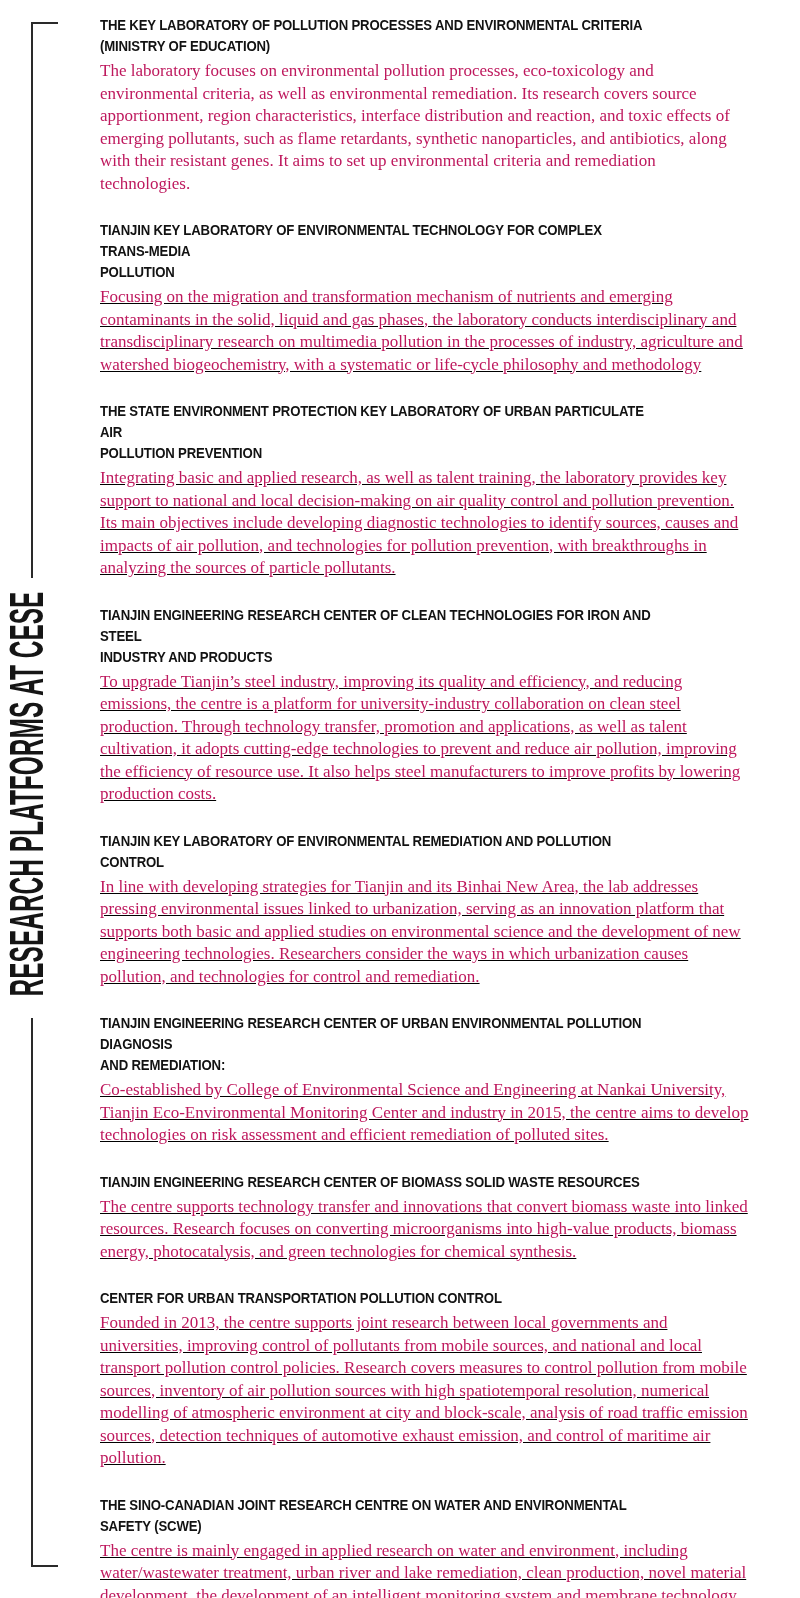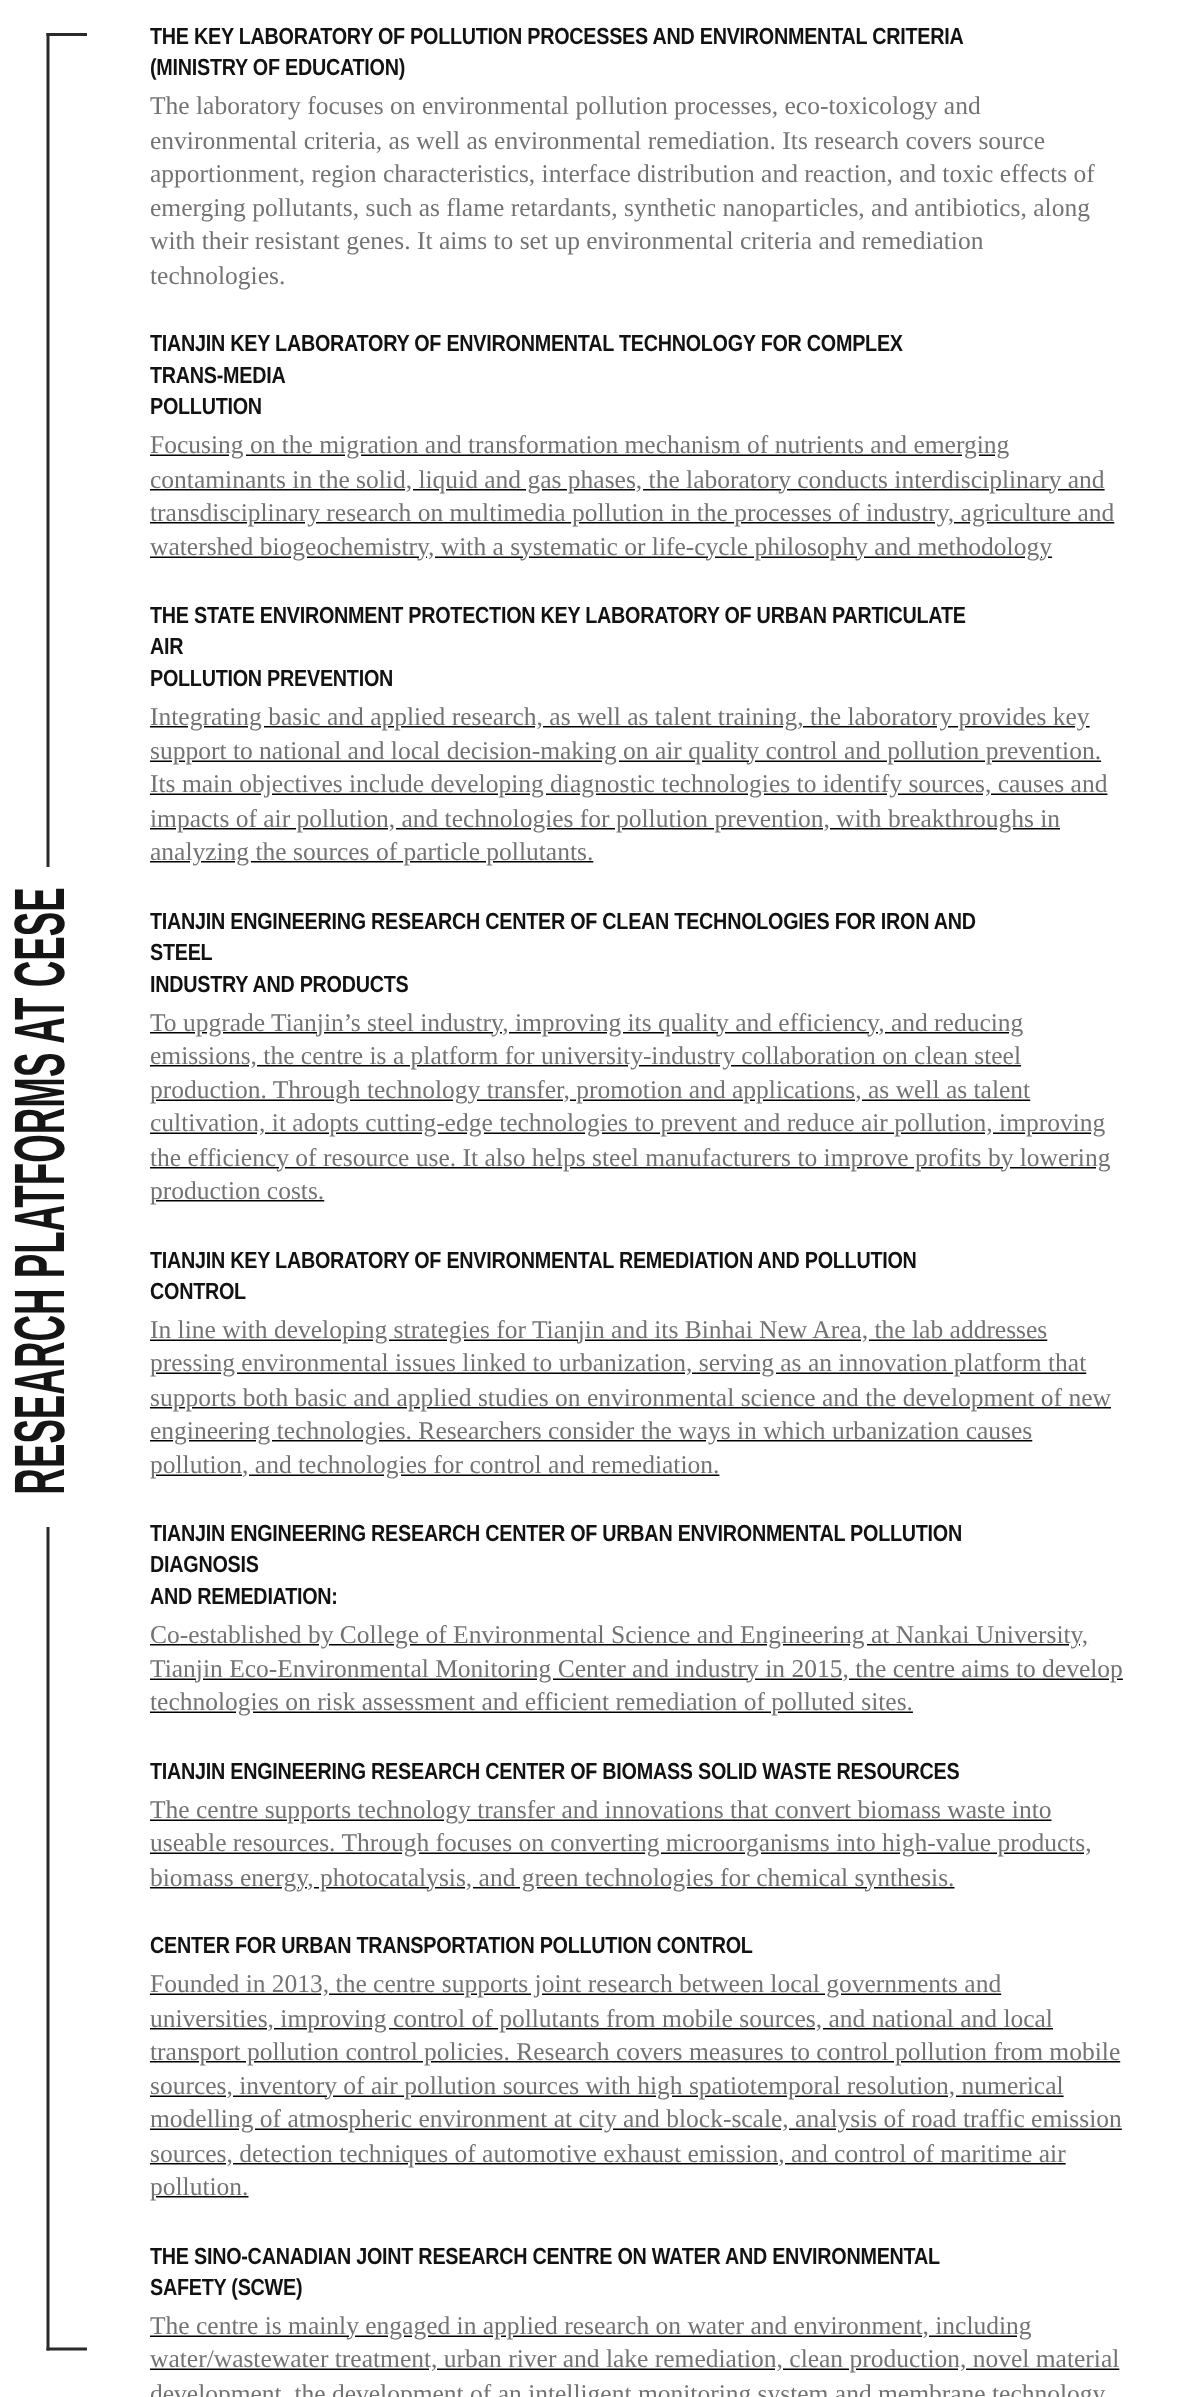--- a/index.html
+++ b/index.html
@@ -57,21 +57,21 @@
     white-space: pre-line;
     display: inline-block;
     transform: scaleX(0.85);
     transform-origin: 0 0;
   }
 
   .section-body {
     margin: 0;
     font-size: 17px;
     line-height: 22.5px;
-    color: #737373;
+    color: #be185d;
   }
 </style>
 </head>
 <body>
 
 <div class="bracket-part bracket-top-arm"></div>
 <div class="bracket-part bracket-line-upper"></div>
 <div class="bracket-part bracket-line-lower"></div>
 <div class="bracket-part bracket-bottom-arm"></div>
 
@@ -109,21 +109,21 @@
   </section>
 
   <section class="platform-section">
     <h2 class="section-heading">TIANJIN ENGINEERING RESEARCH CENTER OF URBAN ENVIRONMENTAL POLLUTION DIAGNOSIS
 AND REMEDIATION:</h2>
     <p class="section-body">Co-established by College of Environmental Science and Engineering at Nankai University, Tianjin Eco-Environmental Monitoring Center and industry in 2015, the centre aims to develop technologies on risk assessment and efficient remediation of polluted sites.</p>
   </section>
 
   <section class="platform-section">
     <h2 class="section-heading">TIANJIN ENGINEERING RESEARCH CENTER OF BIOMASS SOLID WASTE RESOURCES</h2>
-    <p class="section-body">The centre supports technology transfer and innovations that convert biomass waste into useable resources. Through focuses on converting microorganisms into high-value products, biomass energy, photocatalysis, and green technologies for chemical synthesis.</p>
+    <p class="section-body">The centre supports technology transfer and innovations that convert biomass waste into linked resources. Research focuses on converting microorganisms into high-value products, biomass energy, photocatalysis, and green technologies for chemical synthesis.</p>
   </section>
 
   <section class="platform-section">
     <h2 class="section-heading">CENTER FOR URBAN TRANSPORTATION POLLUTION CONTROL</h2>
     <p class="section-body">Founded in 2013, the centre supports joint research between local governments and universities, improving control of pollutants from mobile sources, and national and local transport pollution control policies. Research covers measures to control pollution from mobile sources, inventory of air pollution sources with high spatiotemporal resolution, numerical modelling of atmospheric environment at city and block-scale, analysis of road traffic emission sources, detection techniques of automotive exhaust emission, and control of maritime air pollution.</p>
   </section>
 
   <section class="platform-section">
     <h2 class="section-heading">THE SINO-CANADIAN JOINT RESEARCH CENTRE ON WATER AND ENVIRONMENTAL SAFETY (SCWE)</h2>
     <p class="section-body">The centre is mainly engaged in applied research on water and environment, including water/wastewater treatment, urban river and lake remediation, clean production, novel material development, the development of an intelligent monitoring system and membrane technology. Its collaboration with Canadian tech companies sets a new model for international industry-university cooperation.</p>

